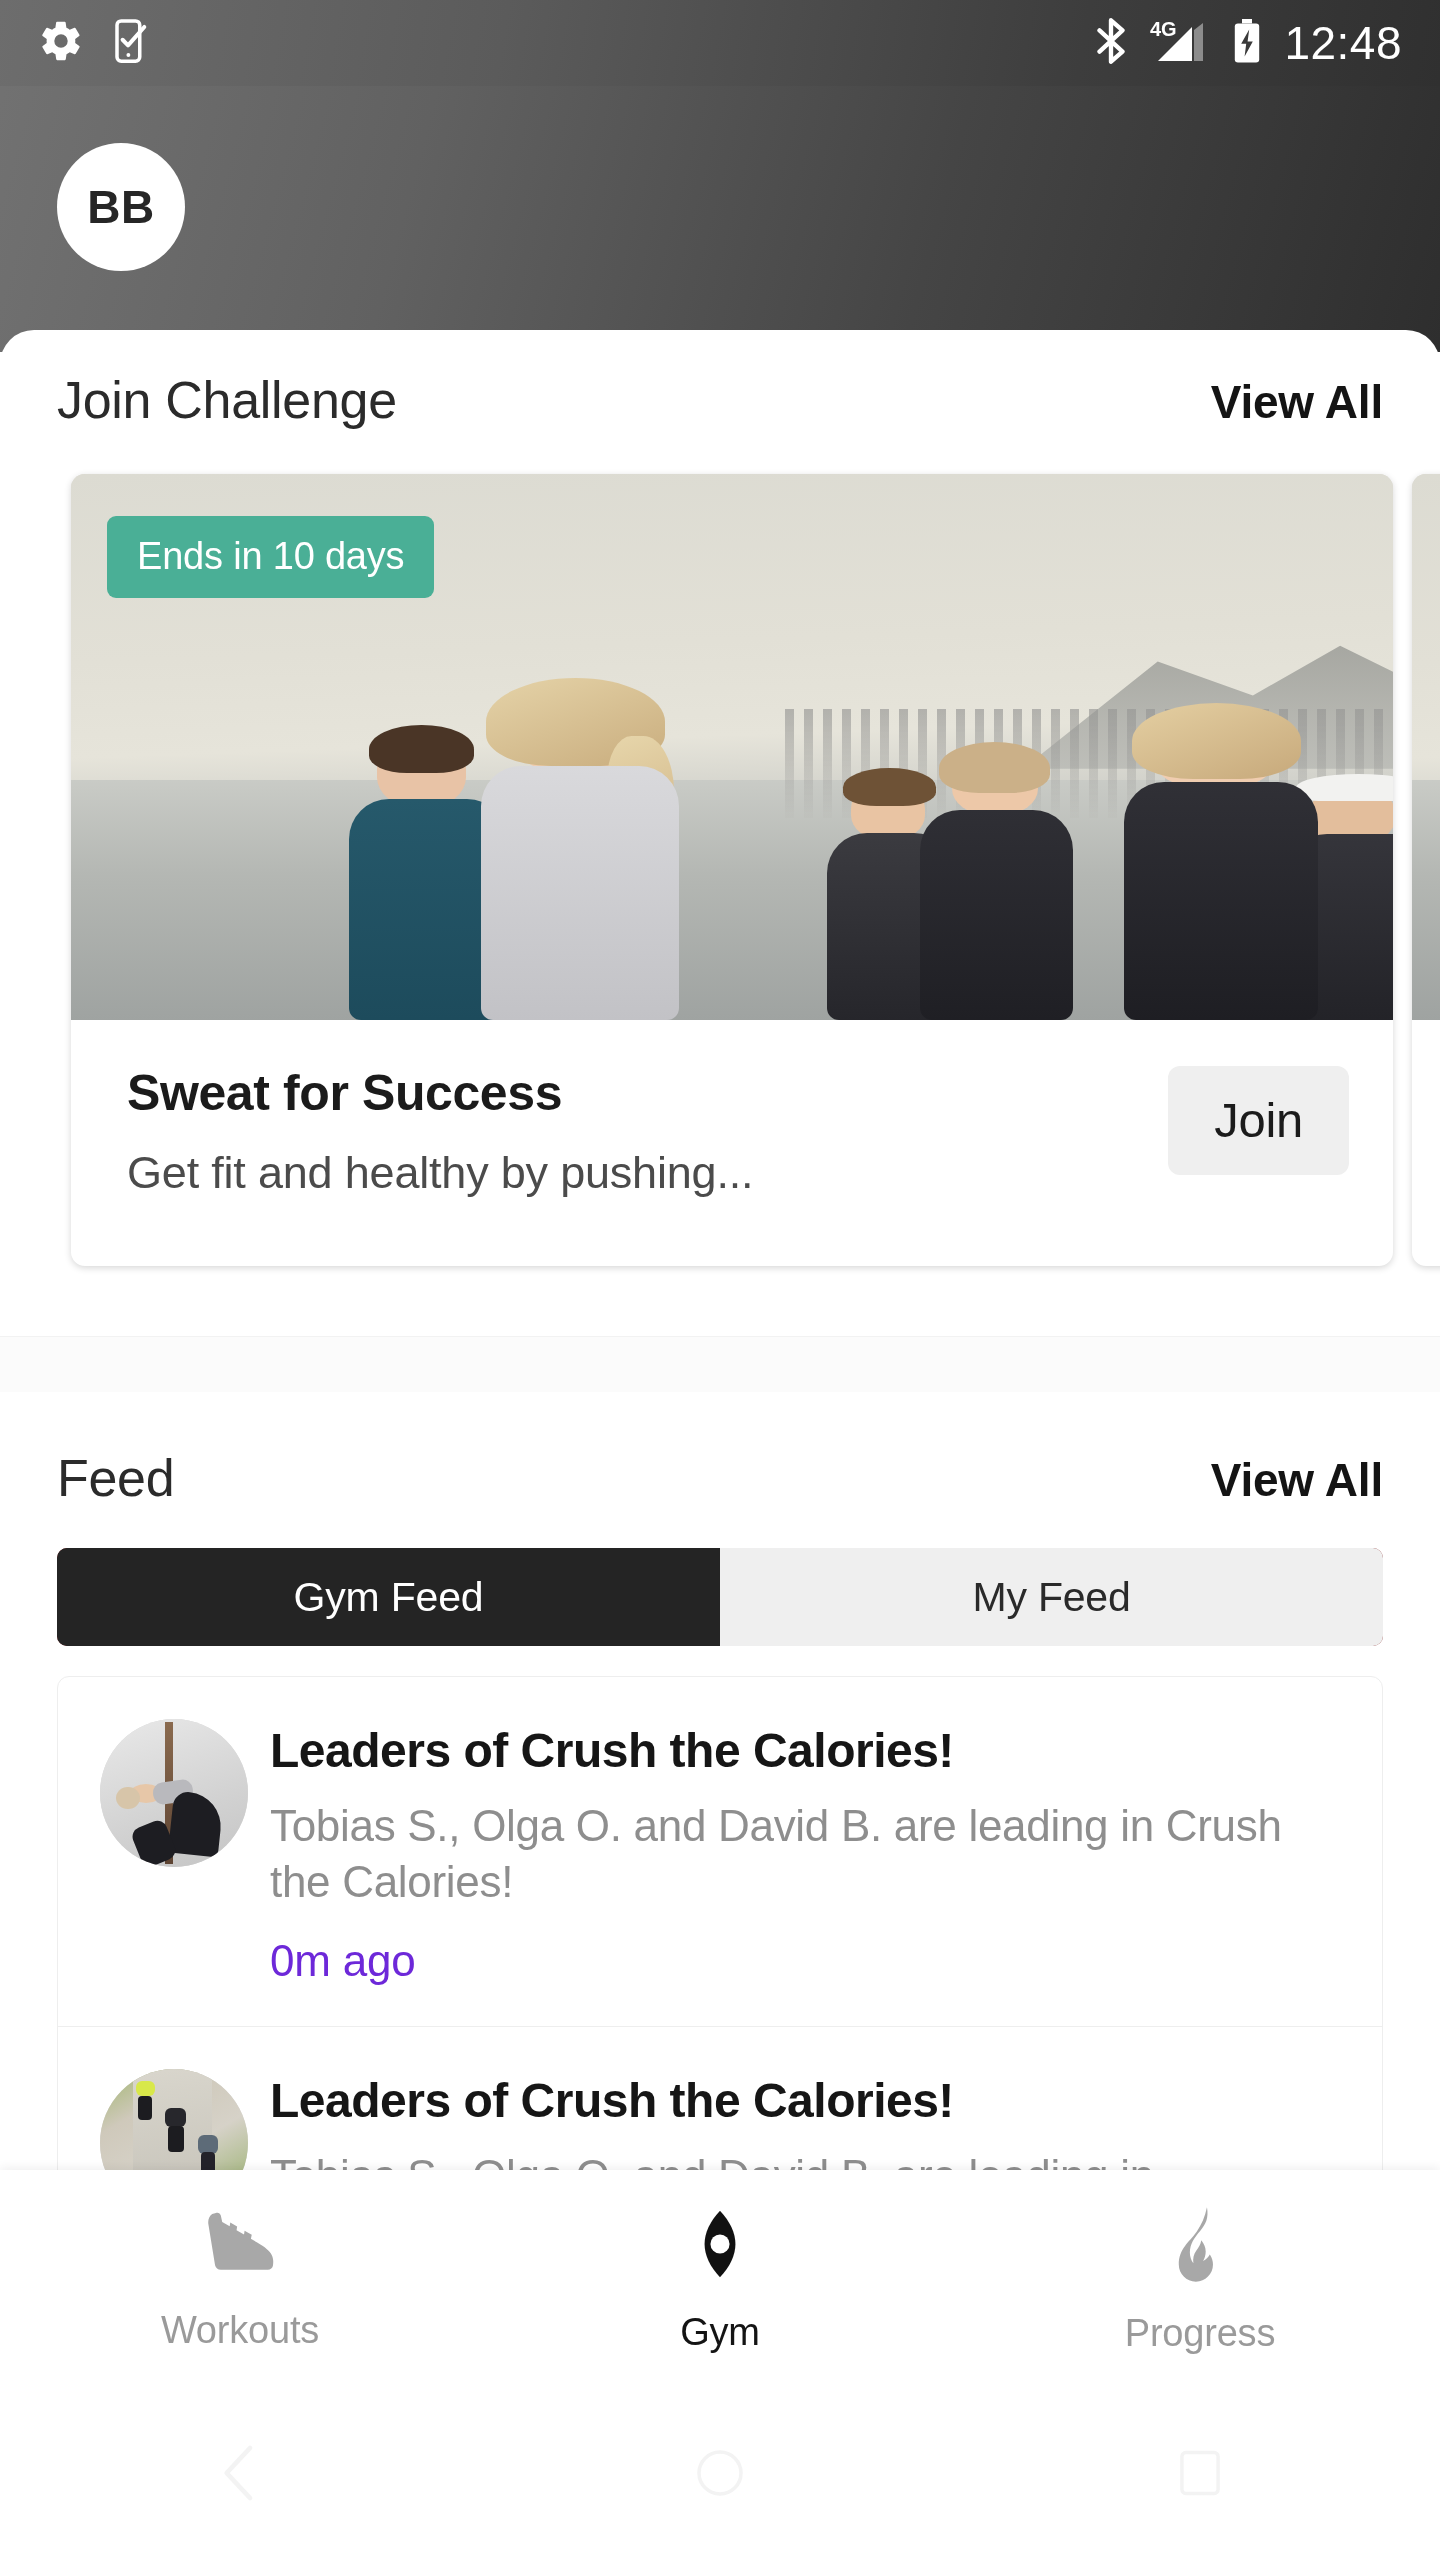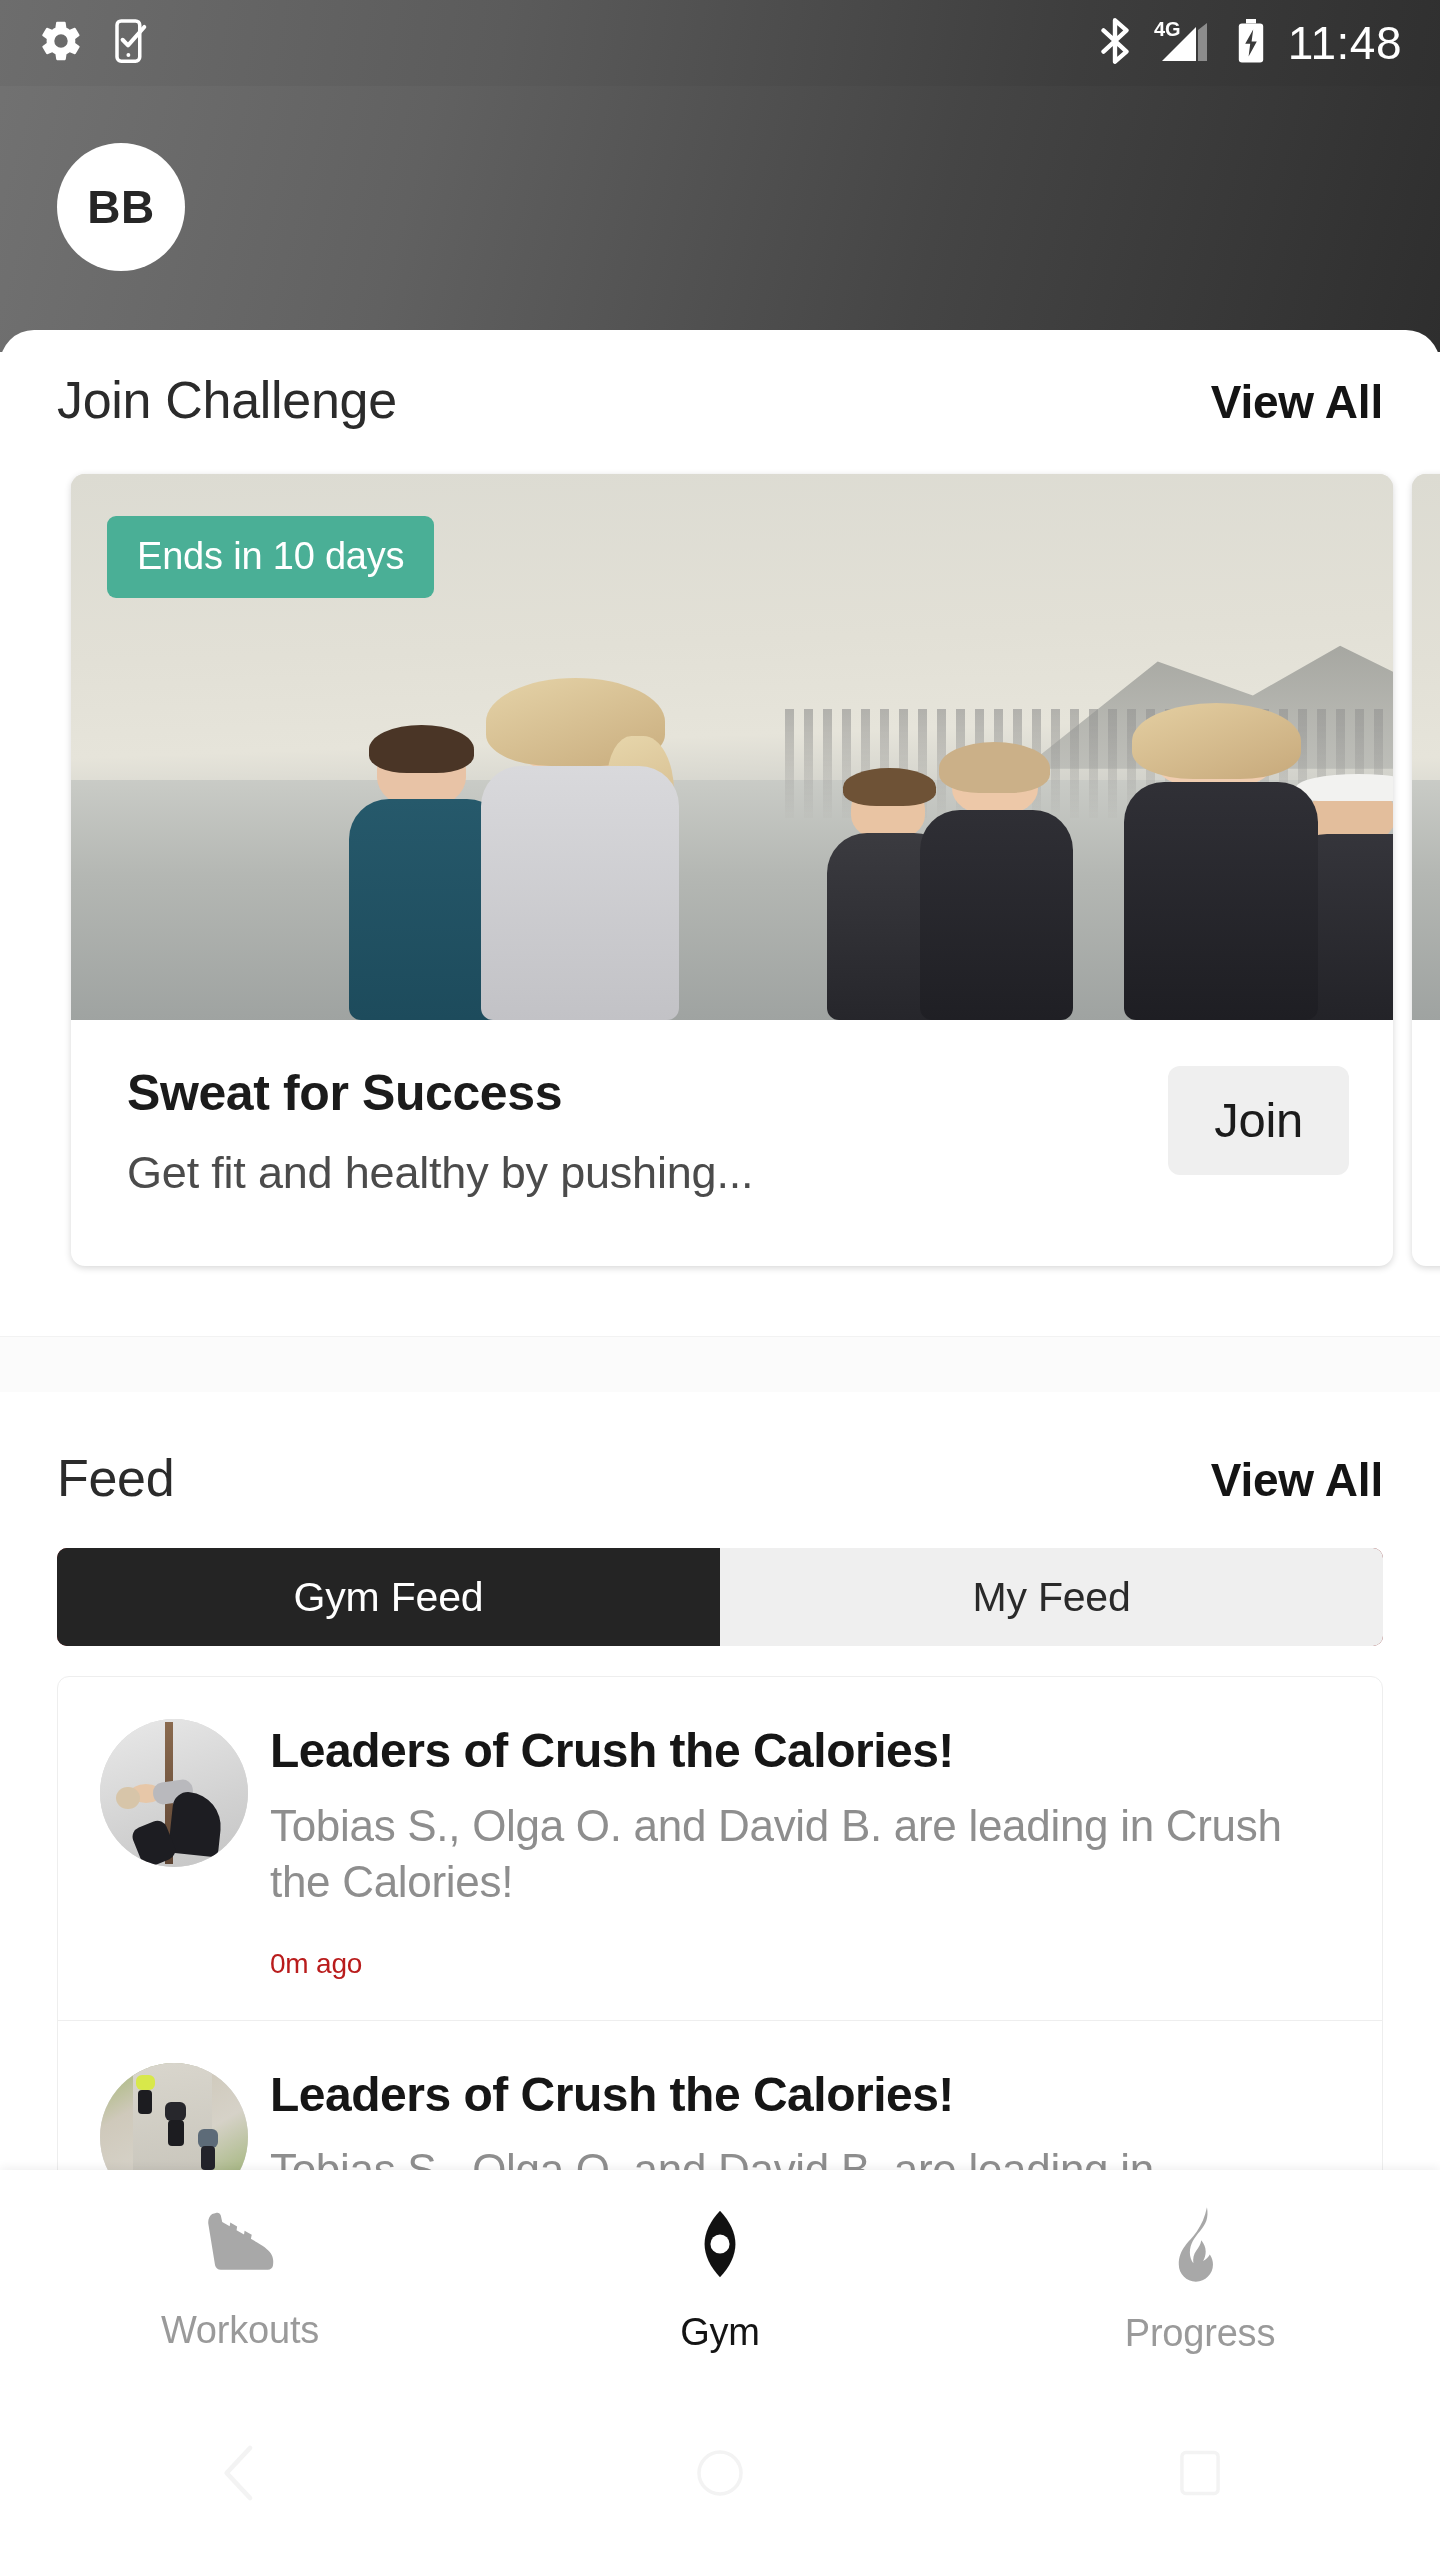--- a/index.html
+++ b/index.html
@@ -117,21 +117,21 @@
   }
   .seg-item.active { background:#242424; color:#ffffff; }
 
   .feed-list { margin:30px 57px 0; border:1px solid #eeeeee; border-radius:12px; background:#fff; overflow:hidden; }
   .feed-item { display:flex; gap:22px; padding:42px 40px 40px 42px; border-bottom:1px solid #eeeeee; }
   .feed-item:last-child { border-bottom:none; }
   .f-av { flex:none; width:148px; height:148px; border-radius:50%; overflow:hidden; position:relative; background:#d9d9d9; }
   .f-txt { flex:1; min-width:0; padding-top:6px; }
   .f-title { font-size:48px; font-weight:700; color:#161616; letter-spacing:-.5px; line-height:1.1; }
   .f-sub { font-size:44px; color:#8e8e8e; margin-top:20px; line-height:1.28; letter-spacing:-.3px; }
-  .f-time { font-size:28px; color:#b91c1c; margin-top:38px; letter-spacing:-.2px; }
+  .f-time { font-size:44px; color:#6d28d9; margin-top:26px; letter-spacing:-.2px; }
 
   
   .av-yoga { position:absolute; inset:0; background:linear-gradient(160deg,#e9e9e9,#d2d2d2 60%,#c4c4c4); }
   .av-run  { position:absolute; inset:0; background:linear-gradient(150deg,#9fb56a 0%,#cfc9bb 28%,#d6d2c8 55%,#8aa857 100%); }
 
   
   .botnav {
     position:absolute; left:0; bottom:170px; width:1440px; height:220px;
     background:#ffffff; display:flex; align-items:center;
     box-shadow:0 -2px 10px rgba(0,0,0,.07); z-index:6;
@@ -182,21 +182,21 @@
           <path d="M22 22 L26.5 22 L26.5 3 L22 6.5 Z" fill="#8c8c8c"></path>
         </svg>
       </span>
       <span>
         <svg width="30" height="48" viewBox="0 0 15 24" fill="none">
           <rect x="5" y="1" width="5" height="2.2" fill="#fff"></rect>
           <rect x="1.4" y="3.2" width="12.2" height="19.5" rx="1.6" fill="#fff"></rect>
           <path d="M8.6 6.2 L4.6 13.4 H7.1 L6.3 19.8 L10.4 12.3 H7.8 Z" fill="#3a3a3a"></path>
         </svg>
       </span>
-      <span class="sb-time">11:48</span>
+      <span class="sb-time">12:48</span>
     </div>
   </div>
 
   <div class="avatar">
     <span>BB</span>
   </div>
 
   <div class="sheet">
 
     <div class="sec-head">

